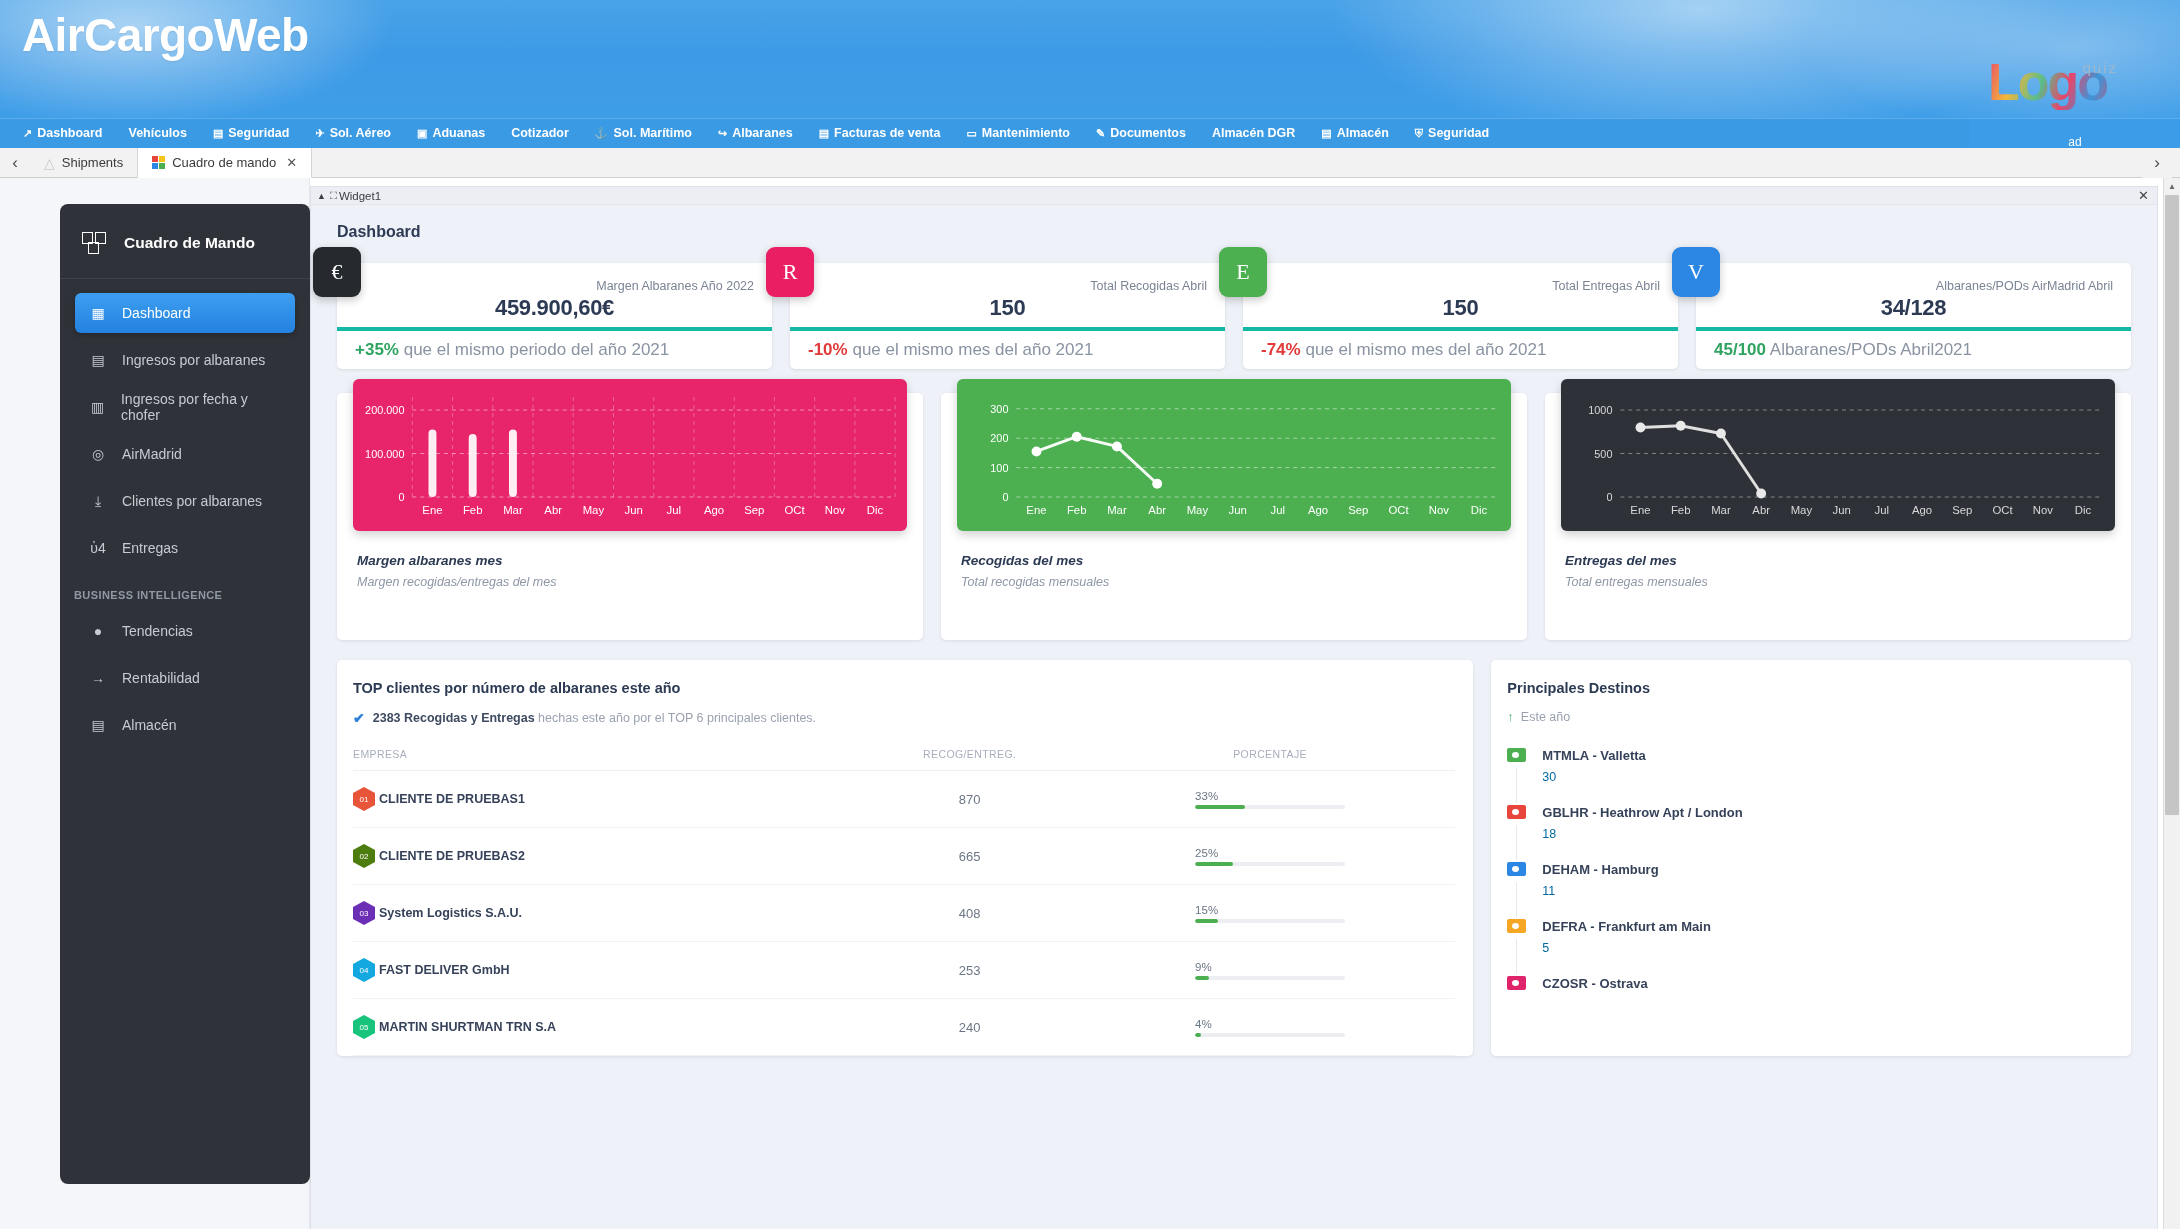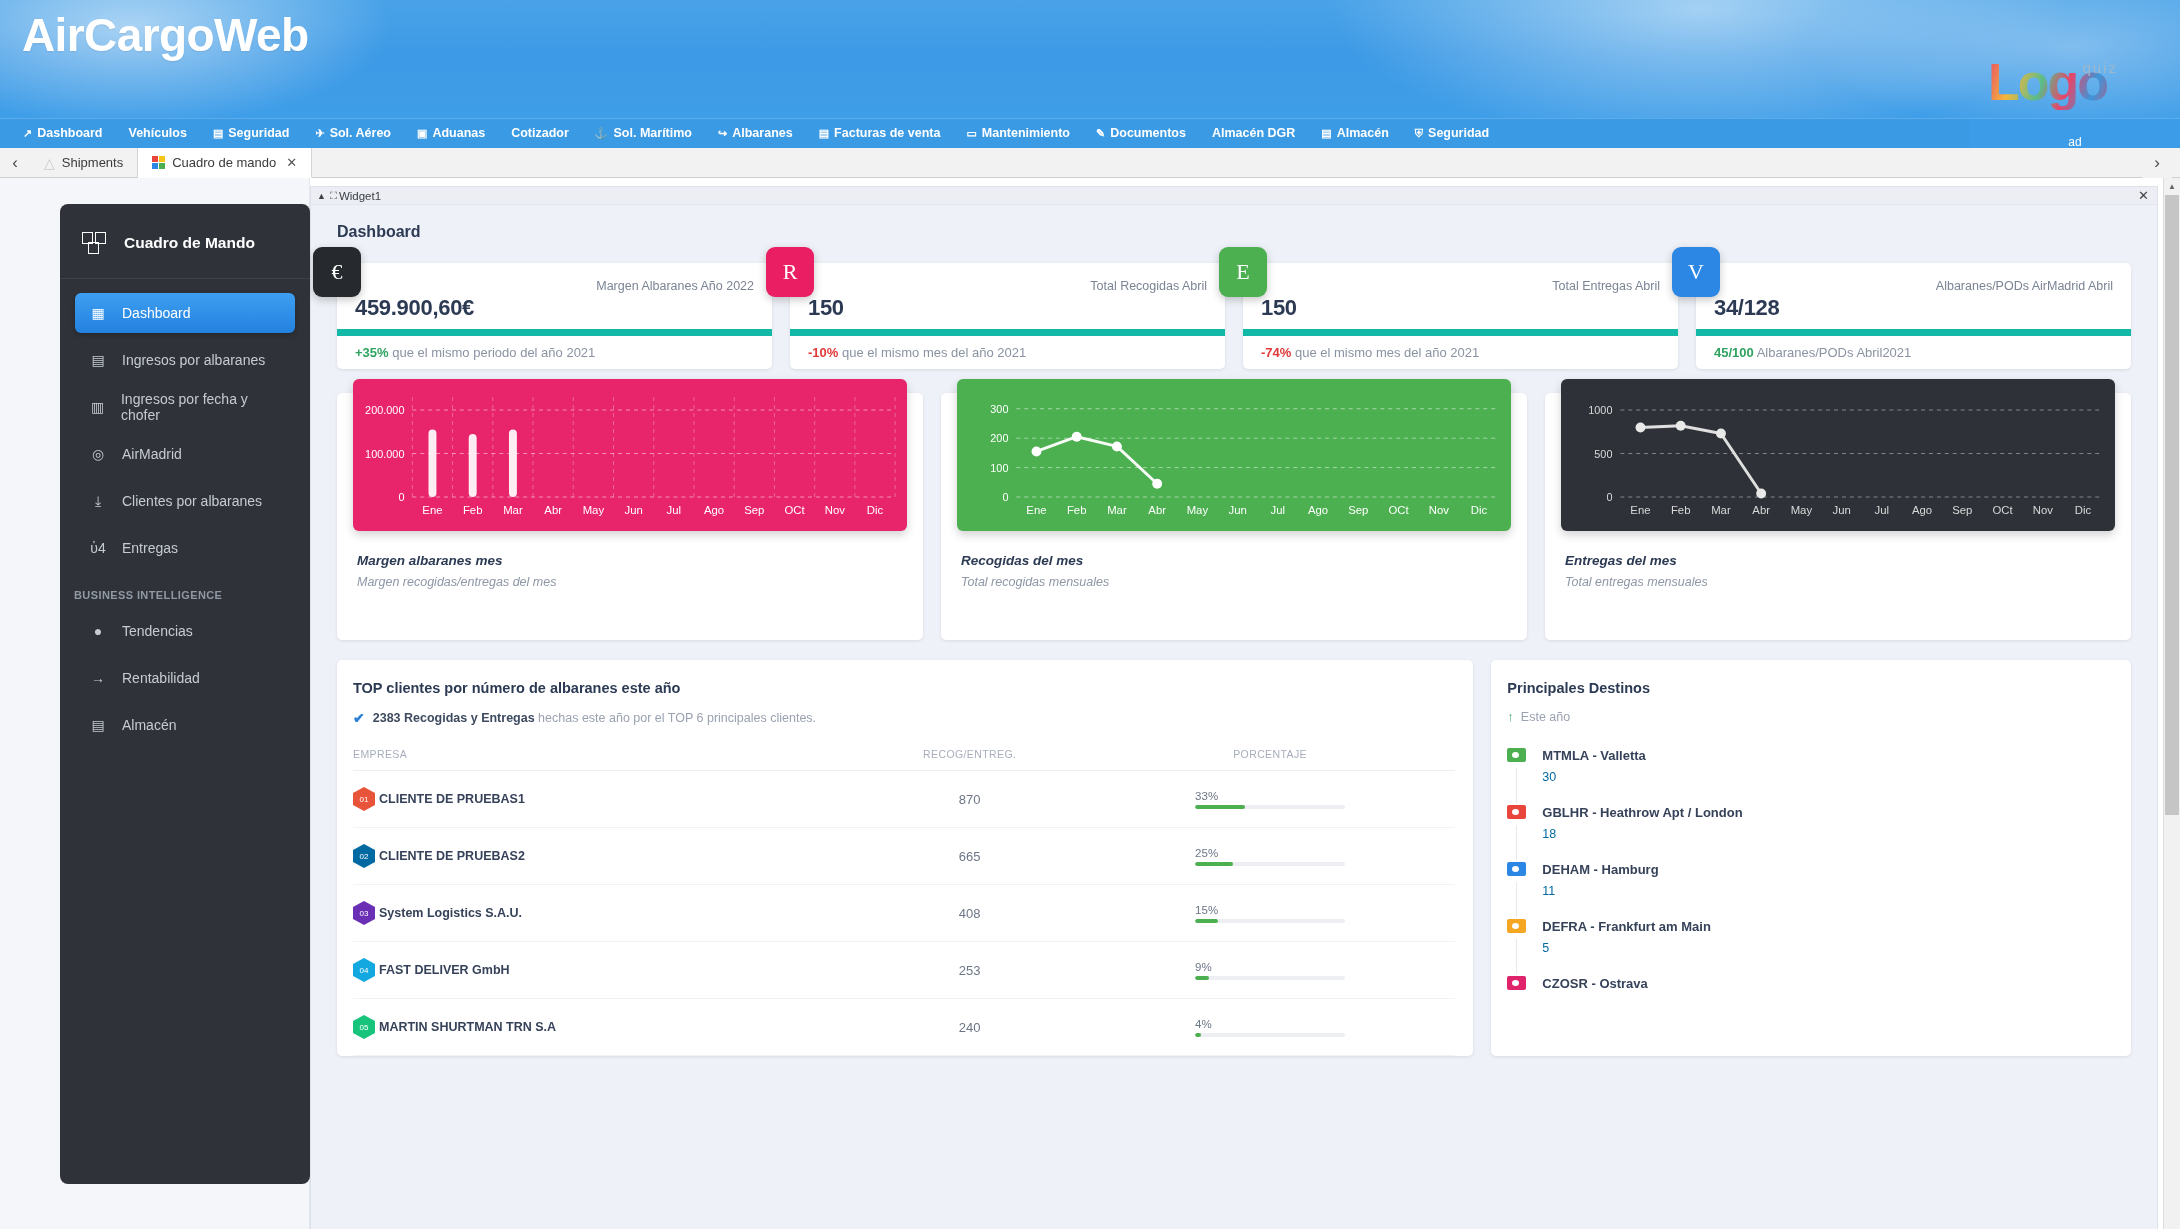--- a/index.html
+++ b/index.html
@@ -212,26 +212,26 @@
     position: absolute; left: -24px; top: -16px;
     width: 48px; height: 50px;
     border-radius: 9px;
     display: flex; align-items: center; justify-content: center;
     color: #ffffff;
     font-size: 22px;
     font-family: "Liberation Serif", serif;
     box-shadow: 0 3px 8px rgba(0,0,0,0.22);
   }
   .kpi-label { text-align: right; font-size: 12.5px; color: #7b8494; }
-  .kpi-value { text-align: left; font-size: 22px; font-weight: bold; color: #2c3a54; margin-top: 2px; letter-spacing: -0.3px; }
+  .kpi-value { text-align: center; font-size: 22px; font-weight: bold; color: #2c3a54; margin-top: 2px; letter-spacing: -0.3px; }
   .kpi-foot {
     position: absolute; left: 0; right: 0; bottom: 0;
-    border-top: 7px solid #14b8a6;
+    border-top: 4px solid #14b8a6;
     padding: 9px 18px;
-    font-size: 13px; color: #8a93a2;
+    font-size: 17px; color: #8a93a2;
   }
   .up { color: #2fa360; font-weight: bold; }
   .down { color: #e03a3a; font-weight: bold; }
 
   
   .chart-row { display: flex; gap: 18px; margin-bottom: 20px; }
   .chart-card {
     flex: 1;
     background: #ffffff;
     border-radius: 5px;
@@ -659,21 +659,21 @@
                         <div class="pct-val">33%</div>
                         <div class="pct-track">
                           <div class="pct-fill" style="width:33%"></div>
                         </div>
                       </div>
                     </td>
                   </tr>
                   <tr>
                     <td>
                       <div class="emp">
-                        <span class="hexnum" style="background: #0369a1; color: rgb(255, 255, 255);">02</span>
+                        <span class="hexnum" style="background: #4d7c0f; color: rgb(255, 255, 255);">02</span>
                         <span class="emp-name">CLIENTE DE PRUEBAS2</span>
                       </div>
                     </td>
                     <td class="c">665</td>
                     <td class="c">
                       <div class="pct-wrap">
                         <div class="pct-val">25%</div>
                         <div class="pct-track">
                           <div class="pct-fill" style="width:25%"></div>
                         </div>

